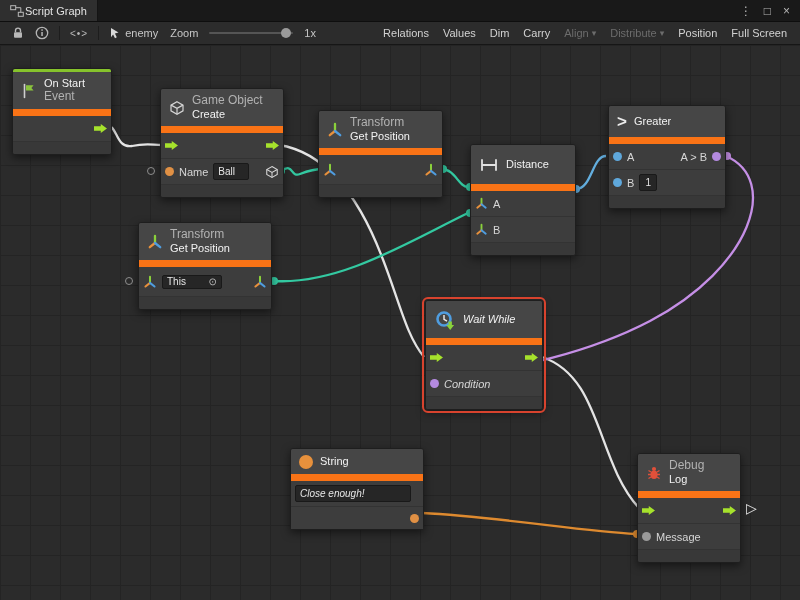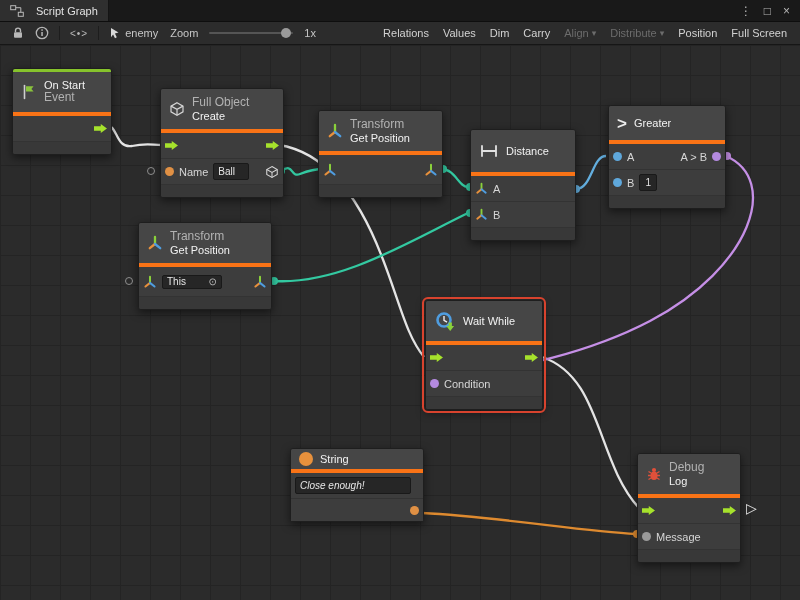--- a/index.html
+++ b/index.html
@@ -1,20 +1,20 @@
 <!DOCTYPE html>
 <html><head>
 <meta charset="utf-8">
 <style>
   *{margin:0;padding:0;box-sizing:border-box;}
   html,body{width:800px;height:600px;overflow:hidden;background:#191919;
     font-family:"Liberation Sans",sans-serif;-webkit-font-smoothing:antialiased;}
   
   .titlebar{height:22px;background:#191919;display:flex;align-items:stretch;color:#cfcfcf;border-bottom:1px solid #0e0e0e;}
-  .tab{display:flex;align-items:center;gap:12px;background:#2f2f2f;padding:0 10px;font-size:11px;color:#e2e2e2;border-right:1px solid #141414;}
+  .tab{display:flex;align-items:center;gap:1px;background:#2f2f2f;padding:0 10px;font-size:11px;color:#e2e2e2;border-right:1px solid #141414;}
   .win-controls{margin-left:auto;display:flex;align-items:center;gap:12px;padding:0 10px;color:#b5b5b5;font-size:12px;}
   .win-controls span{cursor:default;}
   
   .toolbar{height:23px;background:#2c2c2c;border-bottom:1px solid #161616;display:flex;align-items:center;font-size:11px;color:#c6c6c6;padding:0 6px;}
   .tb-icon{display:flex;align-items:center;justify-content:center;padding:0 5px;height:100%;}
   .sep{width:1px;height:14px;background:#1d1d1d;margin:0 5px;}
   .tb-group{display:flex;align-items:center;gap:5px;padding:0 6px;}
   .code-glyph{font-size:10px;color:#b8b8b8;letter-spacing:1px;}
   .zoom-track{position:relative;width:84px;height:2px;background:#555;border-radius:1px;margin:0 6px;}
   .zoom-thumb{position:absolute;top:-4px;left:72px;width:10px;height:10px;border-radius:50%;background:#9a9a9a;}
@@ -24,24 +24,24 @@
   .dd{font-size:9px;}
   
   .canvas{position:relative;width:800px;height:555px;background-color:#2b2b2b;
     background-image:
       repeating-linear-gradient(to right,#242424 0px,#242424 1px,transparent 1px,transparent 30px),
       repeating-linear-gradient(to bottom,#242424 0px,#242424 1px,transparent 1px,transparent 30px);}
   .wires{position:absolute;left:0;top:0;}
   
   .node{position:absolute;background:#3d3d3d;border:1px solid #1e1e1e;border-radius:3px;
     box-shadow:0 3px 9px rgba(0,0,0,.5);color:#ddd;font-size:11px;}
-  .node.selected{outline:2px solid #d8432e;outline-offset:1px;}
+  .node.selected{outline:2px solid #d8432e;outline-offset:1px;font-style:italic;}
   .event-strip{height:3px;background:#86c32c;border-radius:2px 2px 0 0;}
-  .node-header{display:flex;align-items:center;gap:7px;padding:0 8px;background:#464646;border-bottom:4px solid #f97316;border-radius:2px 2px 0 0;}
-  .h1{height:38px;} .h2{height:44px;} .h-str{height:24px;} .h-dist{height:46px;}
+  .node-header{display:flex;align-items:center;gap:7px;padding:0 8px;background:#464646;border-bottom:7px solid #f97316;border-radius:2px 2px 0 0;}
+  .h1{height:38px;} .h2{height:44px;} .h-str{height:32px;} .h-dist{height:46px;}
   .ntitles{display:flex;flex-direction:column;justify-content:center;line-height:1.15;}
   .ncat{font-size:12px;color:#b2b2b2;}
   .ntitle{font-size:11px;color:#f2f2f2;}
   .nicon{display:flex;align-items:center;justify-content:center;}
   .nrow{display:flex;align-items:center;gap:5px;height:26px;padding:0 4px;border-bottom:1px solid #333;background:#3d3d3d;}
   .nrow.tall{height:30px;}
   .nrow.short{height:22px;border-bottom:none;}
   .nfooter{height:12px;background:#383838;border-radius:0 0 2px 2px;}
   .spacer{flex:1;}
   .arrow{width:13px;height:9px;background:#a6e22c;flex:0 0 auto;
@@ -234,21 +234,21 @@
   </div>
 
   <div class="node" style="left:160px;top:43px;width:124px;">
     <div class="node-header h2">
       <span class="nicon">
           <svg width="16" height="16">
             <use href="#i-cube"></use>
           </svg>
         </span>
       <div class="ntitles">
-        <div class="ncat">Full Object</div>
+        <div class="ncat">Game Object</div>
         <div class="ntitle">Create</div>
       </div>
     </div>
     <div class="nrow">
       <span class="arrow"></span>
       <span class="spacer"></span>
       <span class="arrow"></span>
     </div>
     <div class="nrow">
       <span class="dot orange"></span>
@@ -285,21 +285,21 @@
       <span class="spacer"></span>
       <span class="nicon">
           <svg width="14" height="14">
             <use href="#i-axes"></use>
           </svg>
         </span>
     </div>
     <div class="nfooter"></div>
   </div>
 
-  <div class="node" style="left:470px;top:84px;width:106px;">
+  <div class="node" style="left:470px;top:99px;width:106px;">
     <div class="node-header h-dist">
       <span class="nicon">
           <svg width="20" height="14">
             <use href="#i-dist"></use>
           </svg>
         </span>
       <div class="ntitles">
           <div class="ntitle">Distance</div>
         </div>
     </div>

